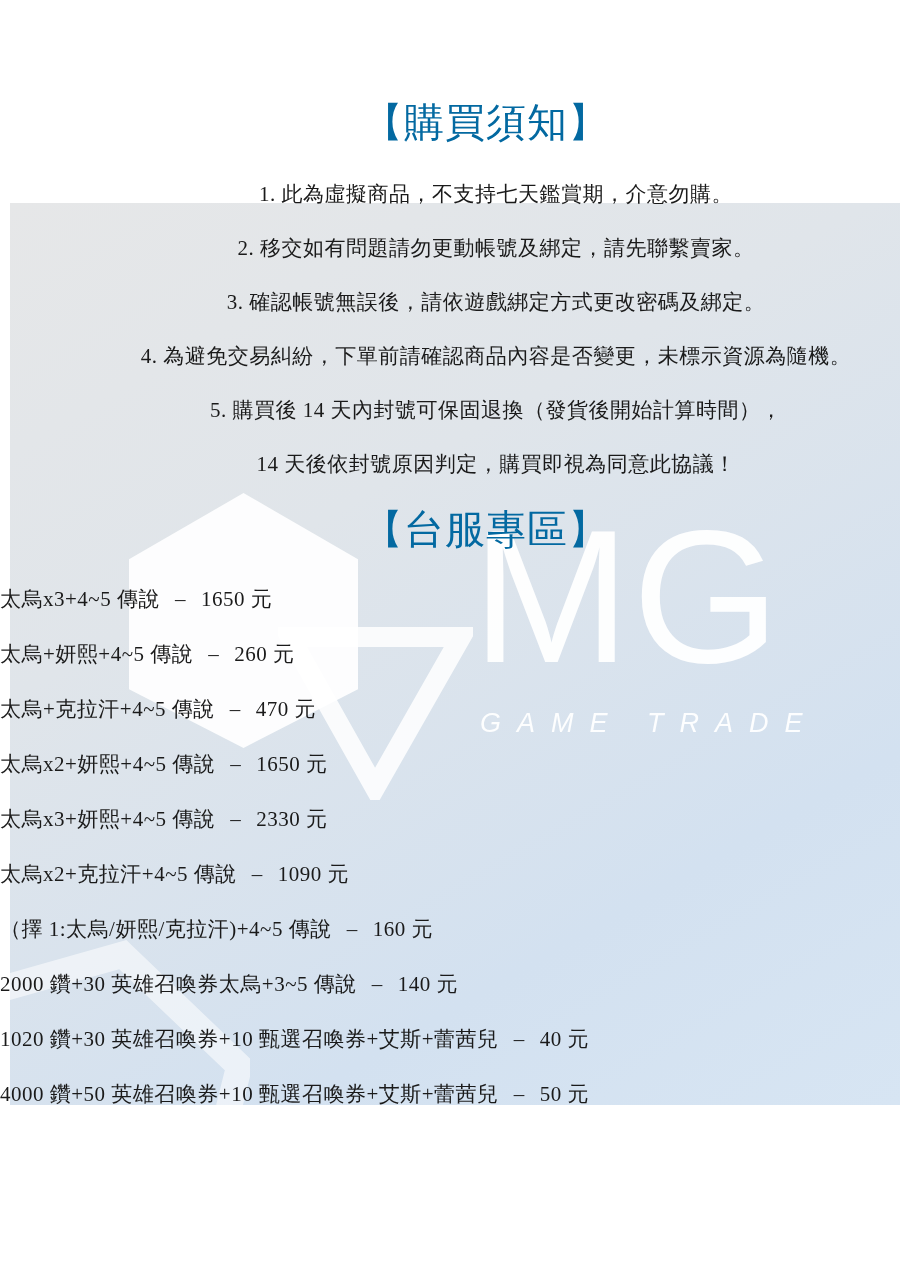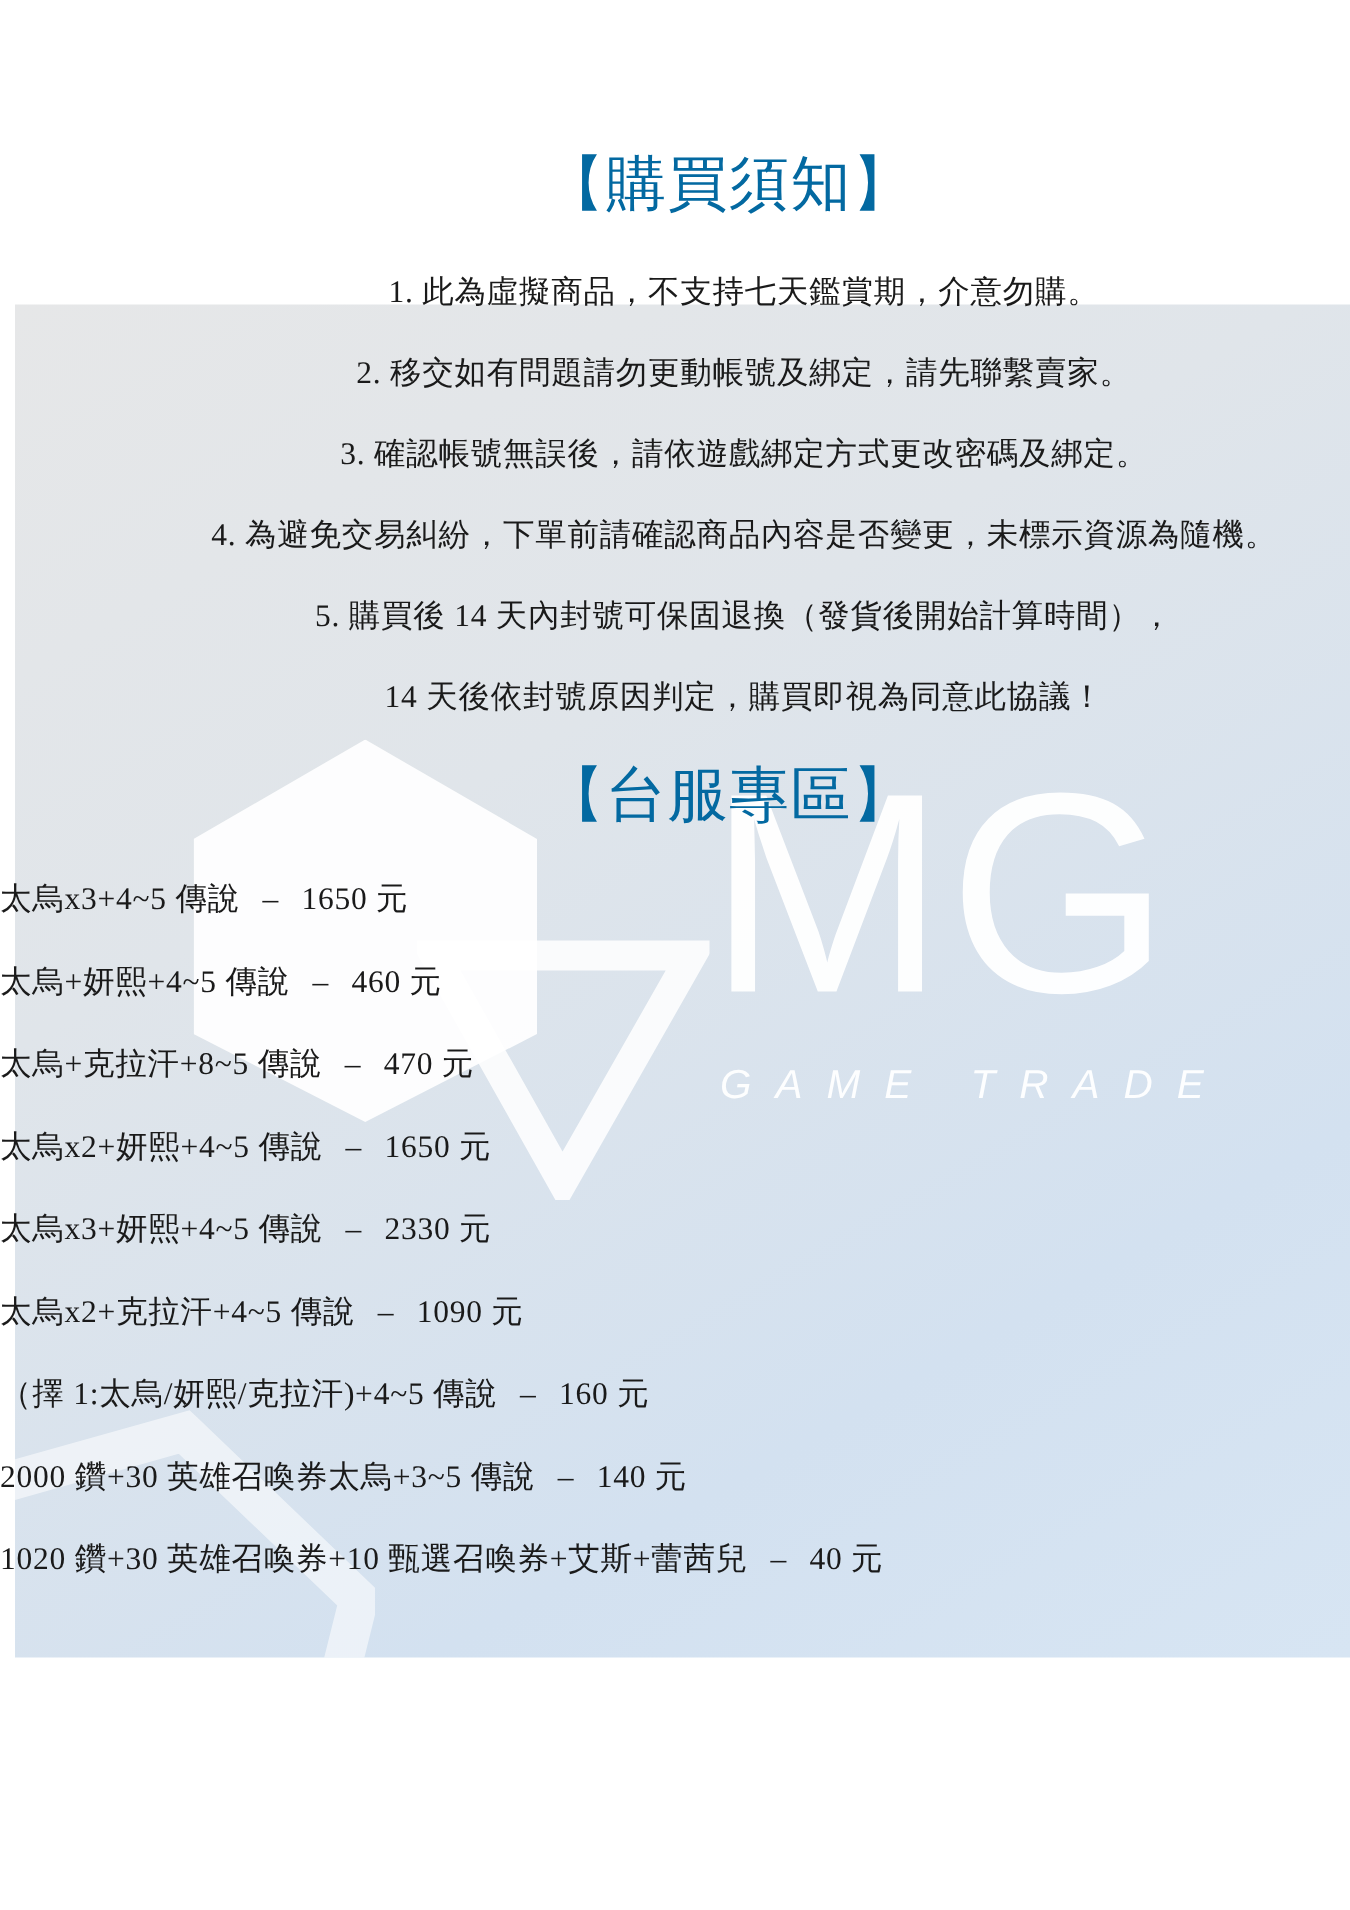--- a/index.html
+++ b/index.html
@@ -68,38 +68,41 @@
     <p>5. 購買後 14 天內封號可保固退換（發貨後開始計算時間），</p>
     <p>14 天後依封號原因判定，購買即視為同意此協議！</p>
   </div>
 
   <h2 class="red-title title-section">【台服專區】</h2>
   <div class="price-list">
     <div class="price-row">
       <span>太烏x3+4~5 傳說</span><span class="sep">–</span><span>1650 元</span>
     </div>
     <div class="price-row">
-      <span>太烏+妍熙+4~5 傳說</span><span class="sep">–</span><span>460 元</span>
+      <span>太烏+妍熙+4~5 傳說</span><span class="sep">–</span><span>260 元</span>
     </div>
     <div class="price-row">
-      <span>太烏+克拉汗+8~5 傳說</span><span class="sep">–</span><span>470 元</span>
+      <span>太烏+克拉汗+4~5 傳說</span><span class="sep">–</span><span>470 元</span>
     </div>
     <div class="price-row">
       <span>太烏x2+妍熙+4~5 傳說</span><span class="sep">–</span><span>1650 元</span>
     </div>
     <div class="price-row">
       <span>太烏x3+妍熙+4~5 傳說</span><span class="sep">–</span><span>2330 元</span>
     </div>
     <div class="price-row">
       <span>太烏x2+克拉汗+4~5 傳說</span><span class="sep">–</span><span>1090 元</span>
     </div>
     <div class="price-row">
       <span>（擇 1:太烏/妍熙/克拉汗)+4~5 傳說</span><span class="sep">–</span><span>160 元</span>
     </div>
     <div class="price-row">
       <span>2000 鑽+30 英雄召喚券太烏+3~5 傳說</span><span class="sep">–</span><span>140 元</span>
     </div>
     <div class="price-row">
       <span>1020 鑽+30 英雄召喚券+10 甄選召喚券+艾斯+蕾茜兒</span><span class="sep">–</span><span>40 元</span>
     </div>
+    <div class="price-row">
+      <span>4000 鑽+50 英雄召喚券+10 甄選召喚券+艾斯+蕾茜兒</span><span class="sep">–</span><span>50 元</span>
+    </div>
   </div>
 
 </div>
 
 </body></html>

